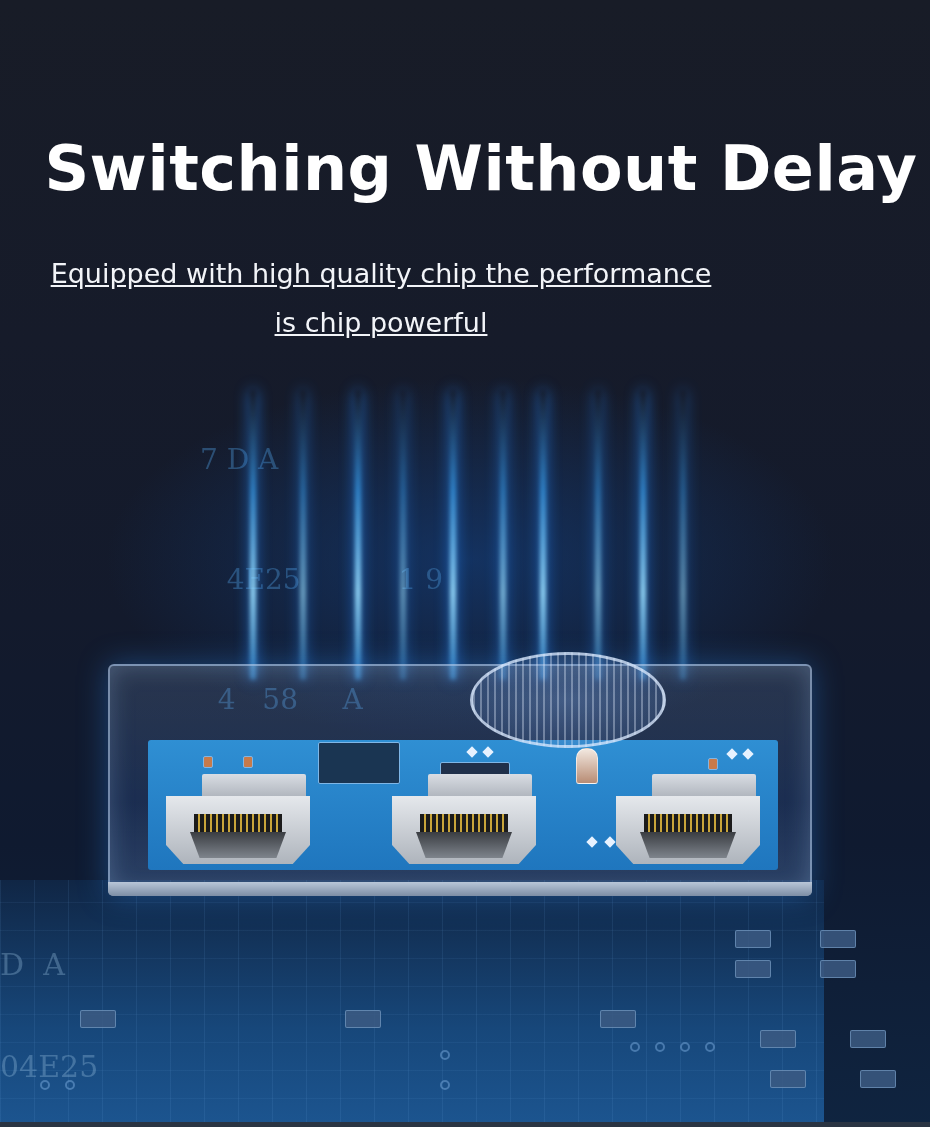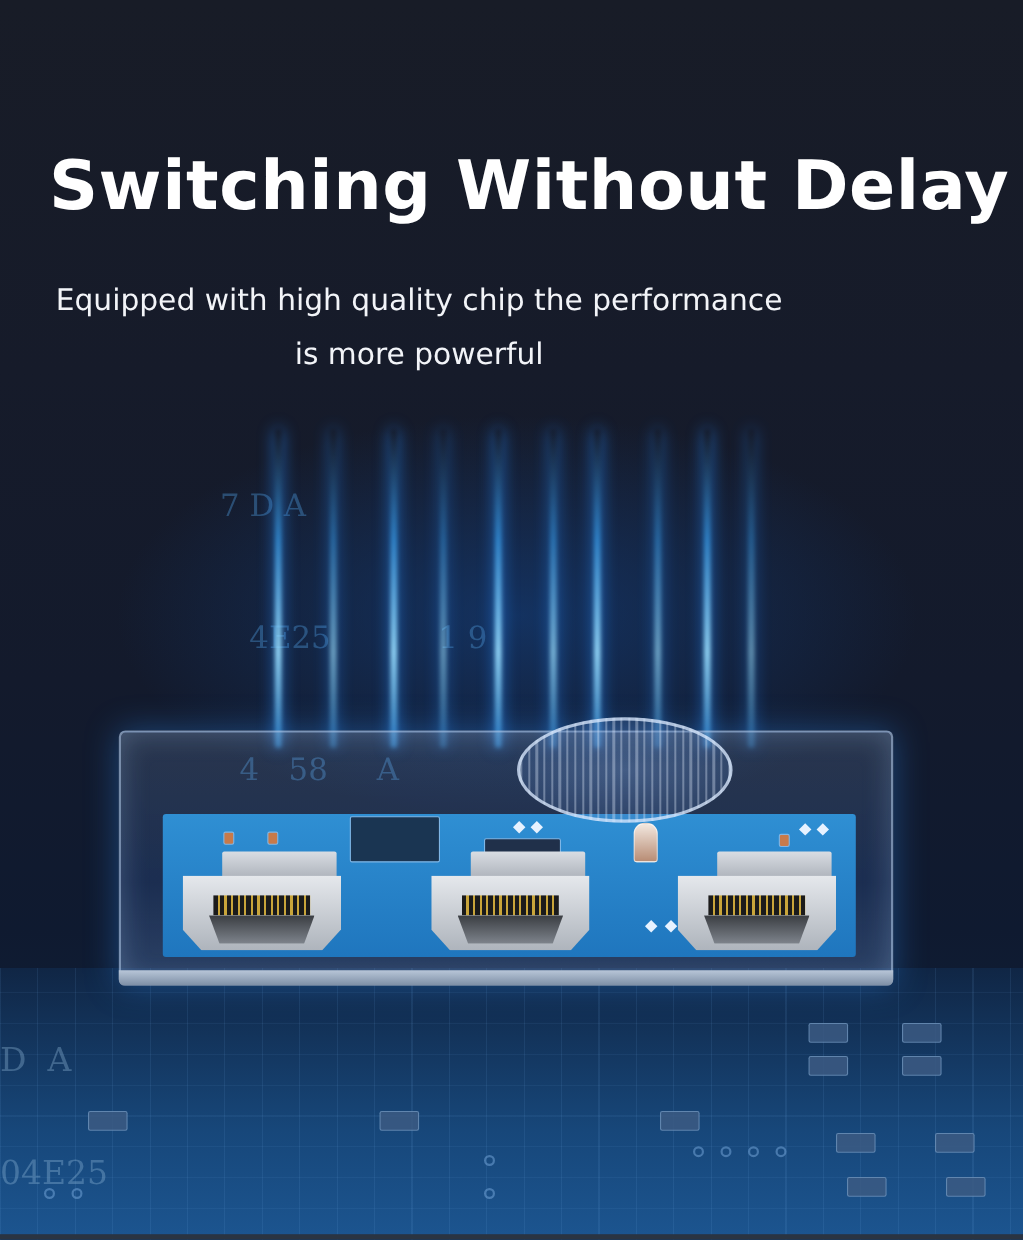--- a/index.html
+++ b/index.html
@@ -10,42 +10,42 @@
         radial-gradient(ellipse 520px 260px at 470px 560px, rgba(20,70,140,0.55), rgba(20,40,80,0) 70%),
         linear-gradient(180deg, #181c27 0%, #161b2a 30%, #131a2c 55%, #0f1a30 75%, #0f2440 100%);
       font-family: "DejaVu Sans", "Liberation Sans", sans-serif;
     }
     .headline {
       position: absolute; left: 16px; top: 132px; width: 930px; text-align: center;
       color: #ffffff; font-weight: bold; font-size: 62px; letter-spacing: 0.5px;
     }
     .subline {
       position: absolute; left: 0; width: 762px; text-align: center;
-      color: #f2f4f8; font-size: 27px;
+      color: #f2f4f8; font-size: 27px; text-decoration: underline;
     }
     .subline.l1 { top: 258px; }
     .subline.l2 { top: 307px; }
 
     
     .hex { position: absolute; font-family: "DejaVu Serif", "Liberation Serif", serif; white-space: pre; }
     .hex.top { color: rgba(70,140,200,0.45); font-size: 28px; line-height: 40px; }
     .hex.bottom { color: rgba(150,190,220,0.35); font-size: 30px; line-height: 34px; }
 
     
     .beams { position: absolute; left: 210px; top: 390px; width: 520px; height: 290px; }
     .beam {
       position: absolute; top: 0; width: 6px; height: 290px; border-radius: 3px;
       background: linear-gradient(180deg, rgba(40,140,255,0) 0%, rgba(60,170,255,0.7) 35%, rgba(150,220,255,0.95) 70%, rgba(60,170,255,0.6) 100%);
       filter: blur(2px);
       box-shadow: 0 0 14px rgba(40,140,255,0.8);
     }
 
     
     .floor {
-      position: absolute; left: 0; top: 880px; width: 930px; height: 247px;
+      position: absolute; left: 0; top: 880px; width: 824px; height: 247px;
       background:
         repeating-linear-gradient(90deg, rgba(120,180,240,0.10) 0 1px, transparent 1px 34px),
         repeating-linear-gradient(0deg, rgba(120,180,240,0.07) 0 1px, transparent 1px 28px),
         linear-gradient(180deg, #102645 0%, #17477a 60%, #1c5590 100%);
     }
     .floor .chip {
       position: absolute; width: 36px; height: 18px; background: rgba(60,90,130,0.85);
       border: 1px solid rgba(140,180,220,0.5); border-radius: 2px;
     }
     .floor .pad {
@@ -130,21 +130,21 @@
     <div class="beam" style="left:240px;"></div>
     <div class="beam" style="left:290px; opacity:.8;"></div>
     <div class="beam" style="left:330px;"></div>
     <div class="beam" style="left:385px; opacity:.7;"></div>
     <div class="beam" style="left:430px;"></div>
     <div class="beam" style="left:470px; opacity:.6;"></div>
   </div>
 
   <div class="headline">Switching Without Delay</div>
   <div class="subline l1">Equipped with high quality chip the performance</div>
-  <div class="subline l2">is more powerful</div>
+  <div class="subline l2">is chip powerful</div>
 
   <div class="floor">
     <div class="chip" style="left:735px; top:50px;"></div>
     <div class="chip" style="left:735px; top:80px;"></div>
     <div class="chip" style="left:820px; top:50px;"></div>
     <div class="chip" style="left:820px; top:80px;"></div>
     <div class="chip" style="left:760px; top:150px;"></div>
     <div class="chip" style="left:850px; top:150px;"></div>
     <div class="chip" style="left:770px; top:190px;"></div>
     <div class="chip" style="left:860px; top:190px;"></div>

